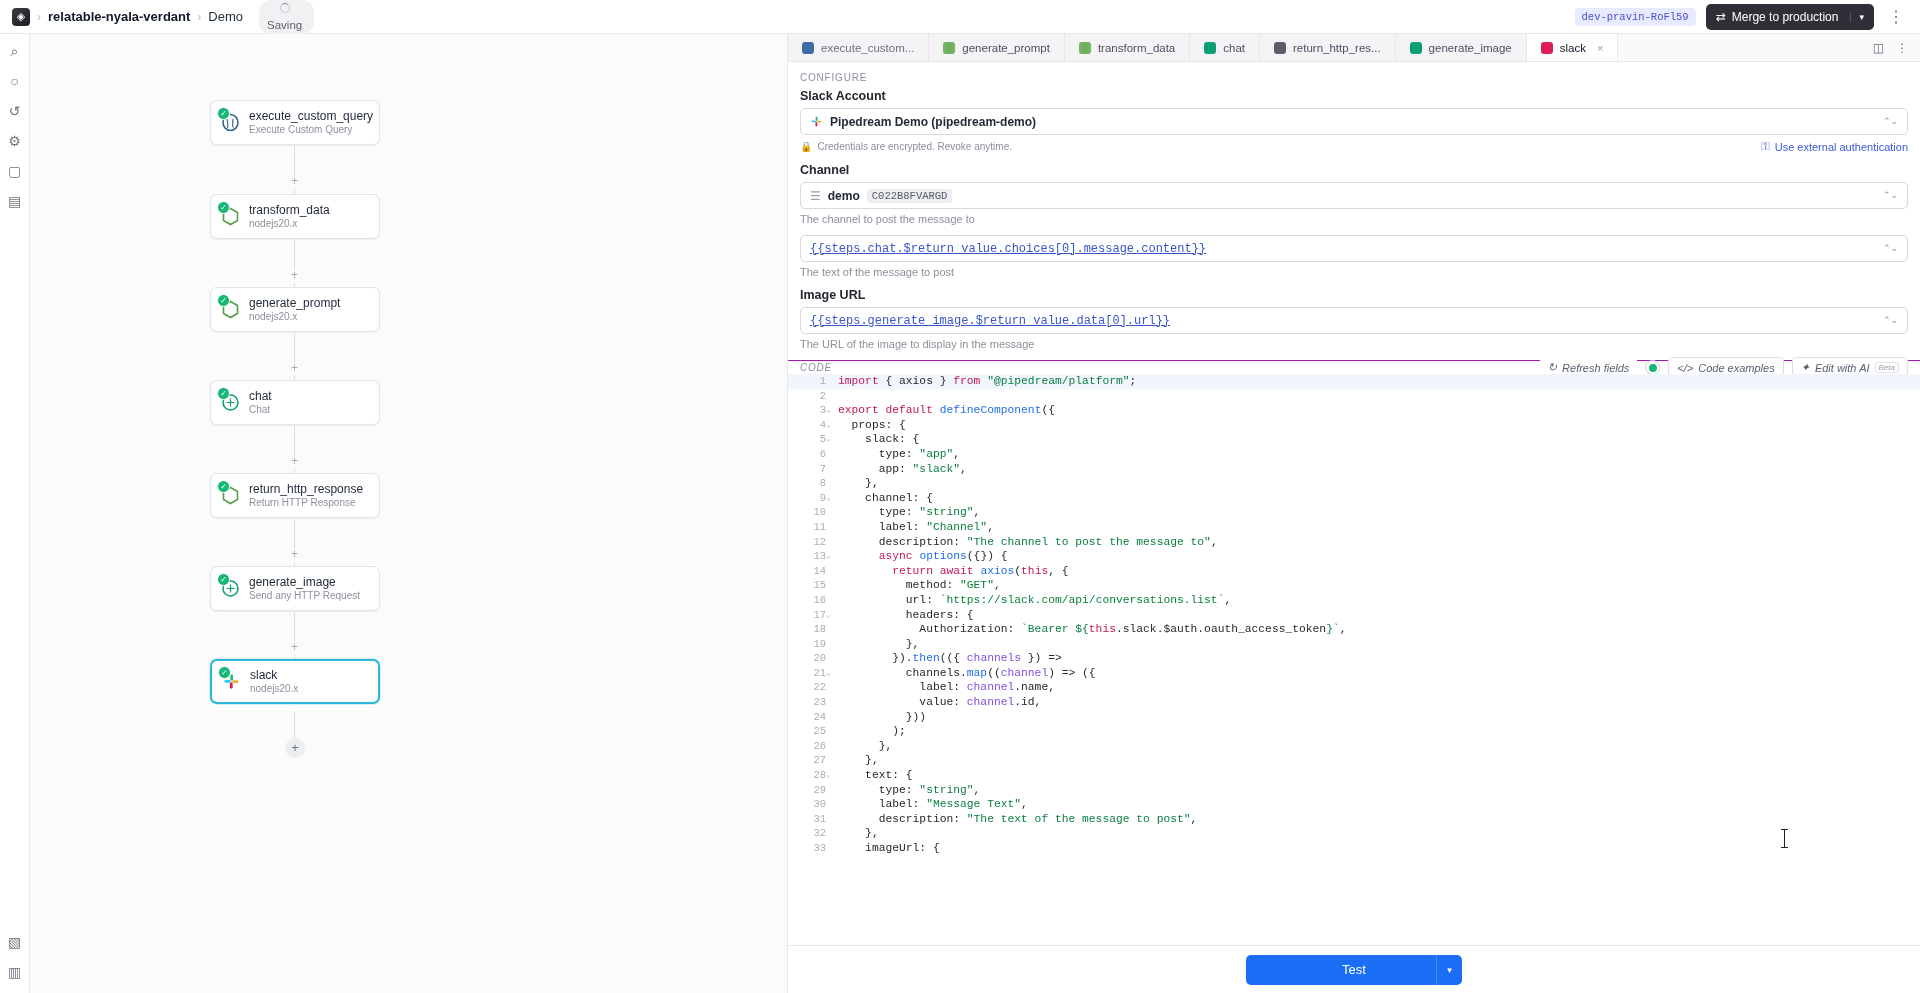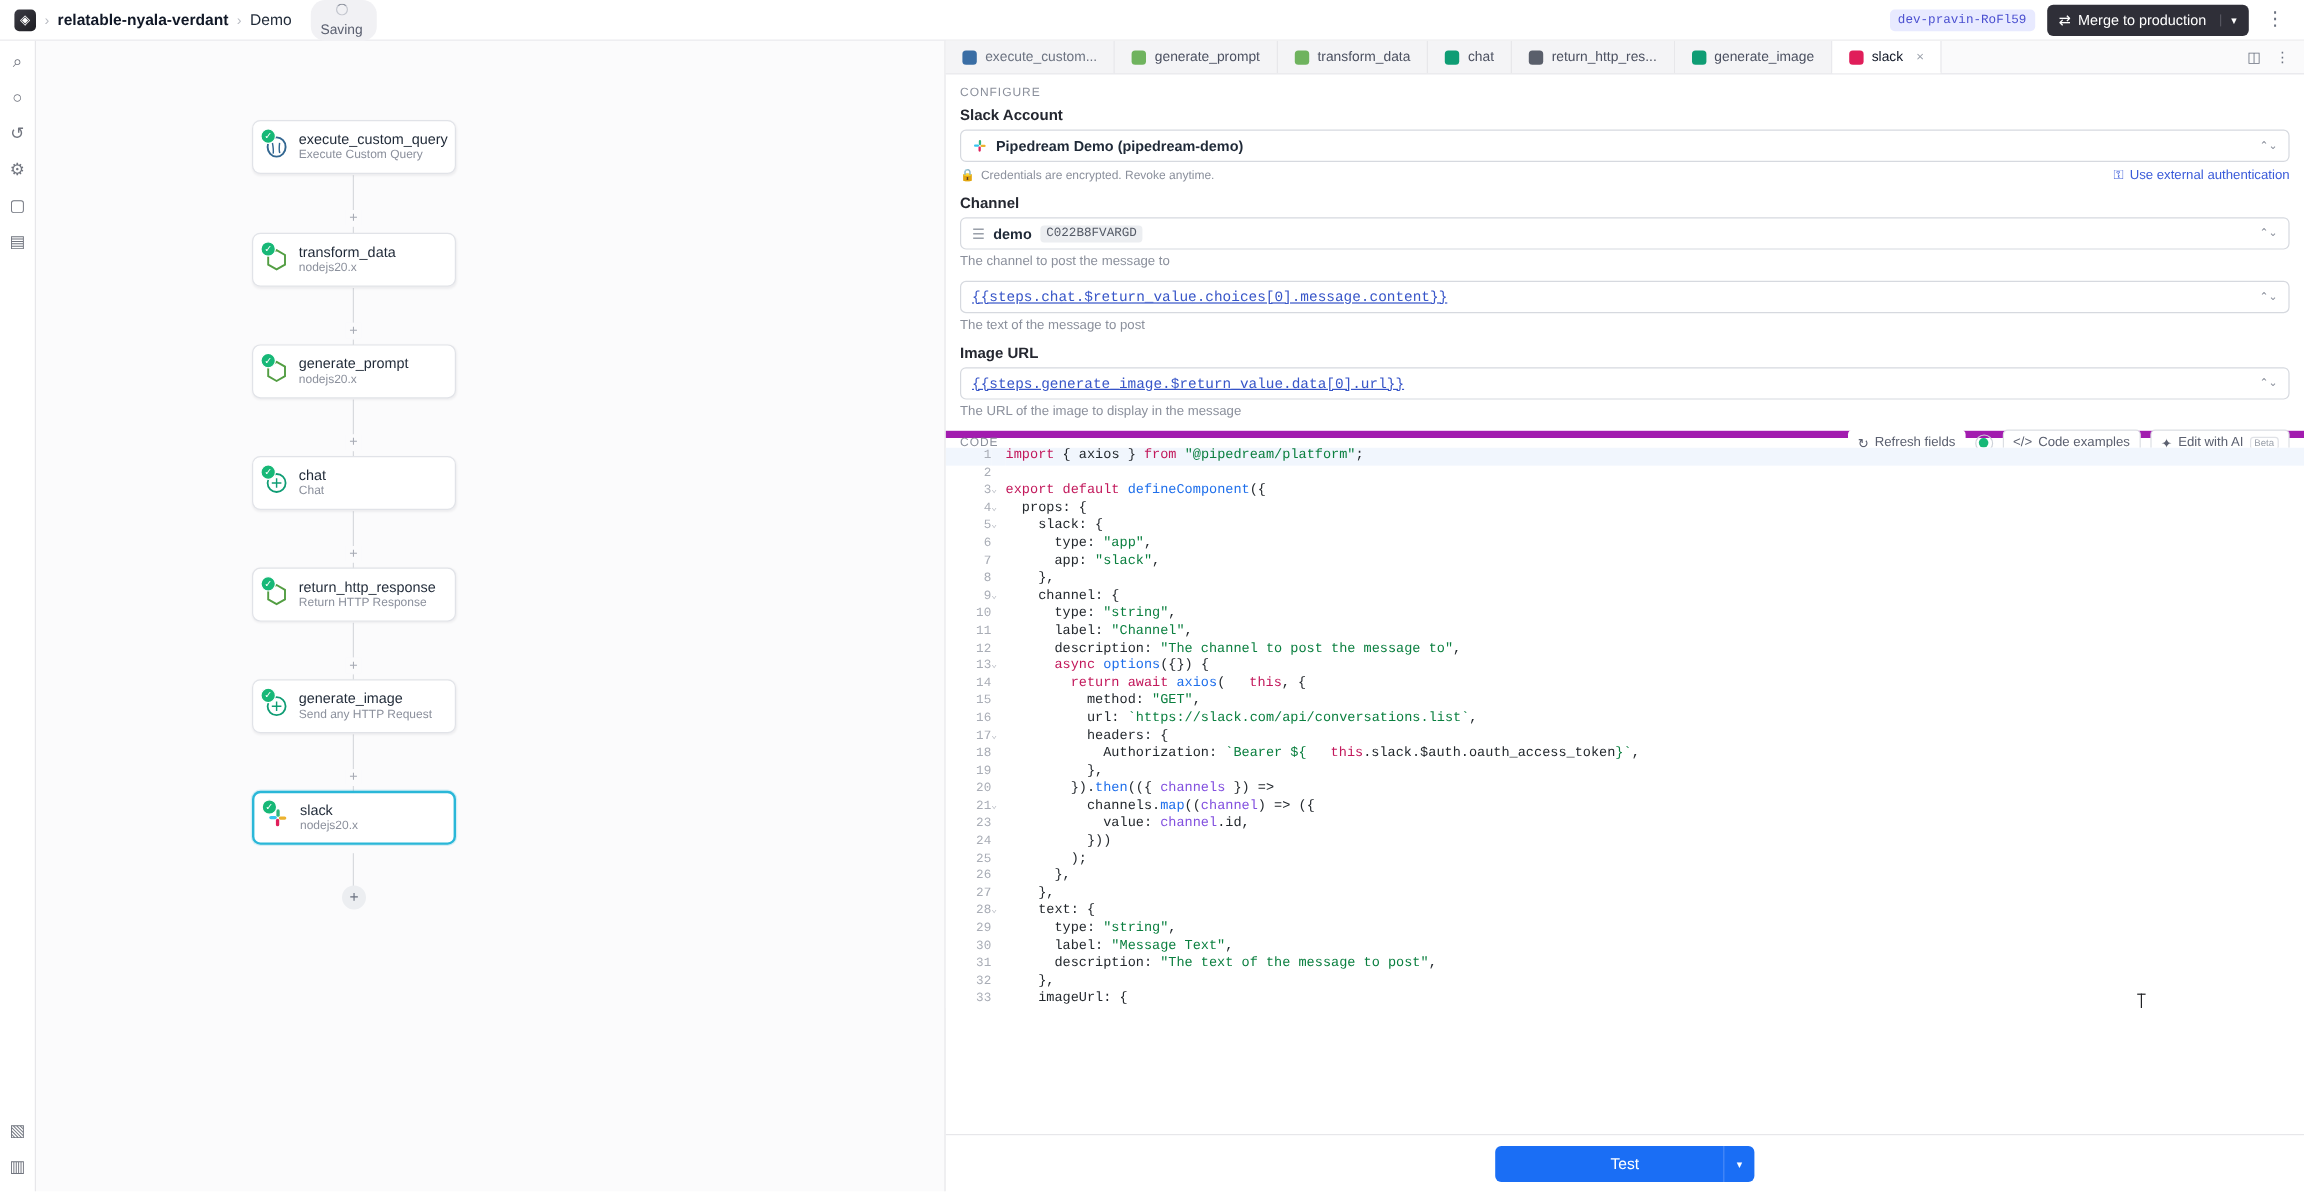--- a/index.html
+++ b/index.html
@@ -165,25 +165,26 @@
   .chip {
     background: #eceef1; border-radius: 3px; padding: 1px 5px;
     font-size: 10.5px; color: #545a66; font-family: "Liberation Mono", monospace;
   }
   .expr { color: #3755c8; font-family: "Liberation Mono", monospace; font-size: 12px; text-decoration: underline; }
   .slack-mark { width: 13px; height: 13px; flex: 0 0 13px; }
 
   
   .code-head {
     margin-top: 10px;
-    border-top: 6px solid #a21caf;
+    border-top: 1px solid #a21caf;
     height: 14px;
     display: flex; align-items: center;
     padding: 0 12px;
     gap: 8px;
+    font-style: italic;
   }
   .code-head .lbl { font-size: 10px; letter-spacing: .08em; color: #8b909c; }
   .code-actions { margin-left: auto; display: flex; align-items: center; gap: 8px; }
   .btn-ghost {
     height: 22px; border: 1px solid #dcdfe4; border-radius: 4px;
     display: flex; align-items: center; gap: 5px;
     padding: 0 8px; font-size: 11px; color: #5b6070; background: #fff;
   }
   .btn-ghost.plain { border: none; }
   .ai-badge { font-size: 8px; color: #9aa0aa; border: 1px solid #e0e2e7; border-radius: 3px; padding: 0 3px; }
@@ -210,21 +211,21 @@
   .code {
     font-family: "Liberation Mono", monospace;
     font-size: 11.3px; line-height: 14.6px;
     white-space: pre; color: #24292e;
   }
   .code-row.hl td { background: #f1f6fd; }
   .kw  { color: #c2185b; text-align: right; }
   .kw2 { color: #8250df; }
   .str { color: #0a7f3f; }
   .fn  { color: #1f6feb; }
-  .ths { color: #c2185b; margin-left: 20px; }
+  .ths { color: #c2185b; }
   .pl  { color: #24292e; }
   .cursor-caret {
     position: absolute; left: 996px; top: 455px;
     width: 1px; height: 19px; background: #202124;
   }
   .cursor-caret:before, .cursor-caret:after {
     content: ""; position: absolute; left: -3px; width: 7px; height: 1px; background: #202124;
   }
   .cursor-caret:before { top: 0; }
   .cursor-caret:after { bottom: 0; }
@@ -635,20 +636,25 @@
                   <td class="ln">20</td>
                   <td class="fold"></td>
                   <td class="code">        }).<span class="fn">then</span>(({ <span class="kw2">channels</span> }) =&gt;</td>
                 </tr>
             <tr class="code-row">
                   <td class="ln">21</td>
                   <td class="fold">⌄</td>
                   <td class="code">          channels.<span class="fn">map</span>((<span class="kw2">channel</span>) =&gt; ({</td>
                 </tr>
             <tr class="code-row">
+                  <td class="ln">22</td>
+                  <td class="fold"></td>
+                  <td class="code">            label: <span class="kw2">channel</span>.name,</td>
+                </tr>
+            <tr class="code-row">
                   <td class="ln">23</td>
                   <td class="fold"></td>
                   <td class="code">            value: <span class="kw2">channel</span>.id,</td>
                 </tr>
             <tr class="code-row">
                   <td class="ln">24</td>
                   <td class="fold"></td>
                   <td class="code">          }))</td>
                 </tr>
             <tr class="code-row">

